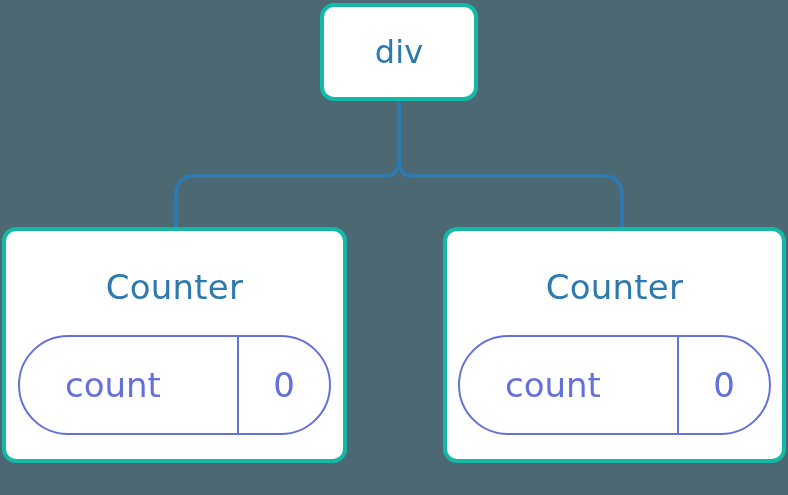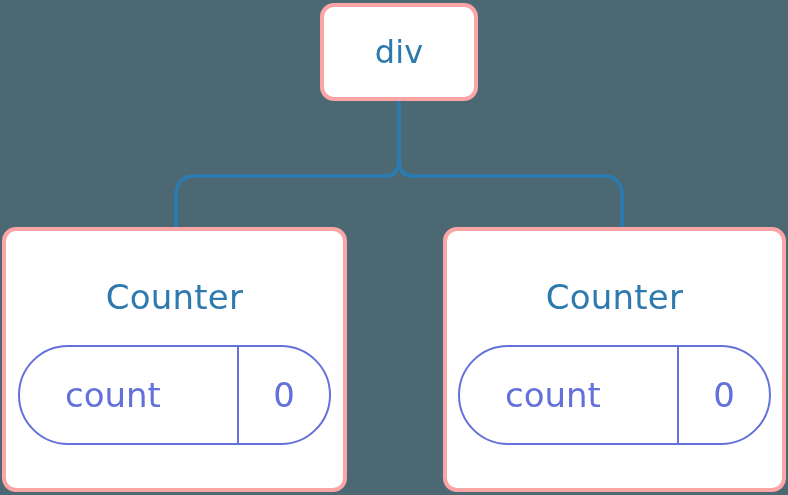--- a/index.html
+++ b/index.html
@@ -27,21 +27,21 @@
     top: 0;
     width: 788px;
     height: 495px;
     pointer-events: none;
   }
 
   
   .node {
     position: absolute;
     background: #ffffff;
-    border: 4px solid #fca5a5;
+    border: 4px solid #14b8a6;
     border-radius: 14px;
     box-sizing: border-box;
     display: flex;
     flex-direction: column;
     align-items: center;
   }
 
   
   .node--root {
     left: 320px;
@@ -52,22 +52,22 @@
   }
 
   .node--root .node-title {
     font-size: 32px;
     line-height: 1;
   }
 
   
   .node--child {
     top: 227px;
-    height: 265px;
-    padding-top: 46px;
+    height: 236px;
+    padding-top: 36px;
   }
 
   .node--left {
     left: 2px;
     width: 345px;
   }
 
   .node--right {
     left: 443px;
     width: 343px;

